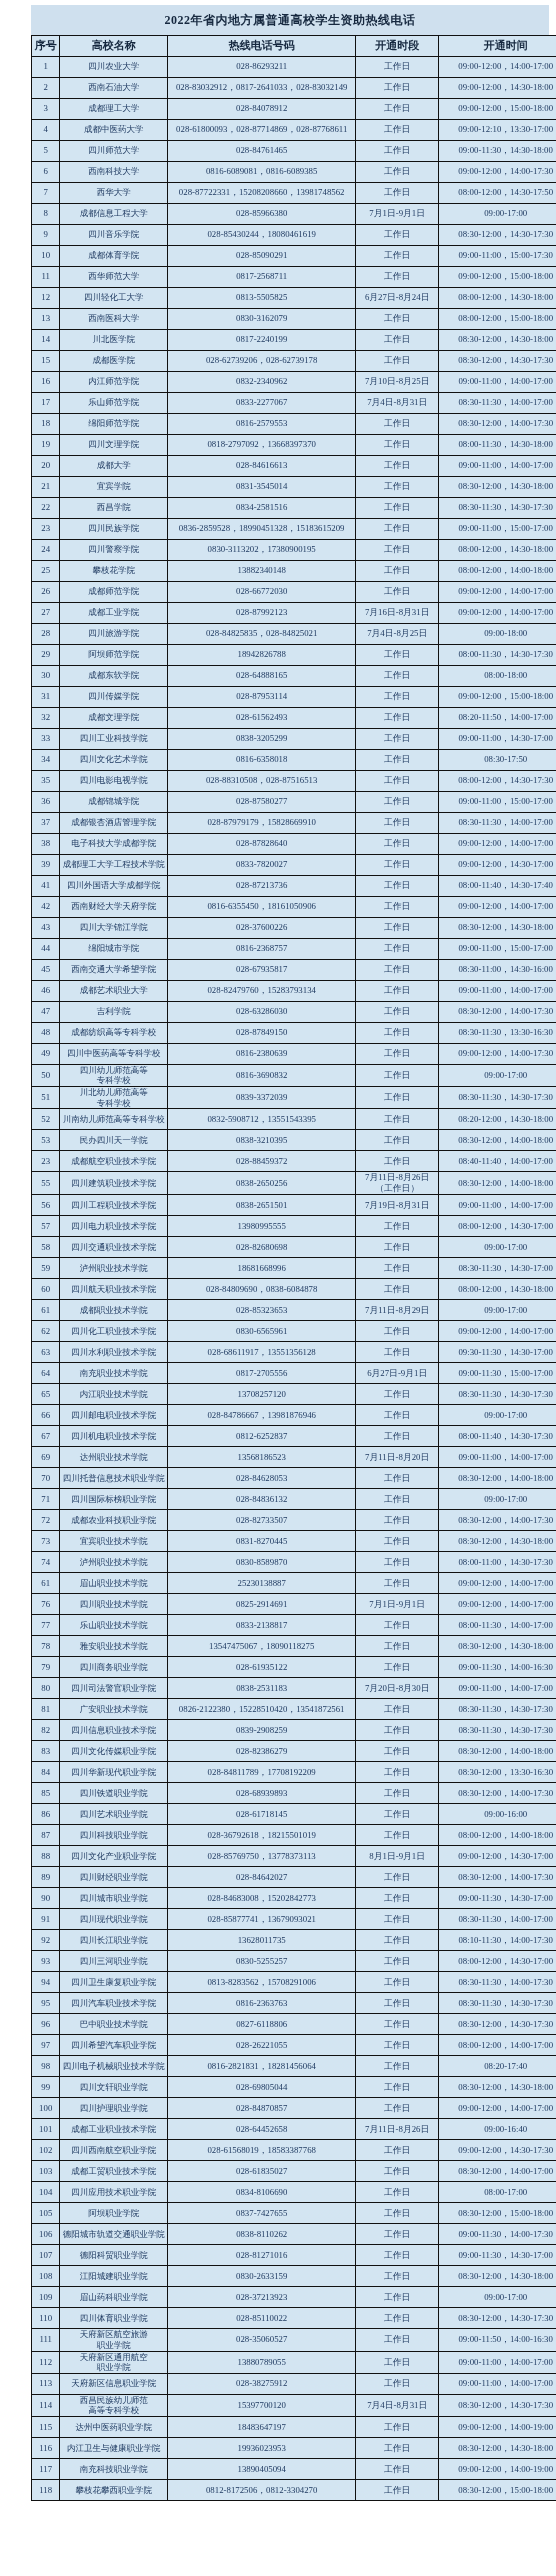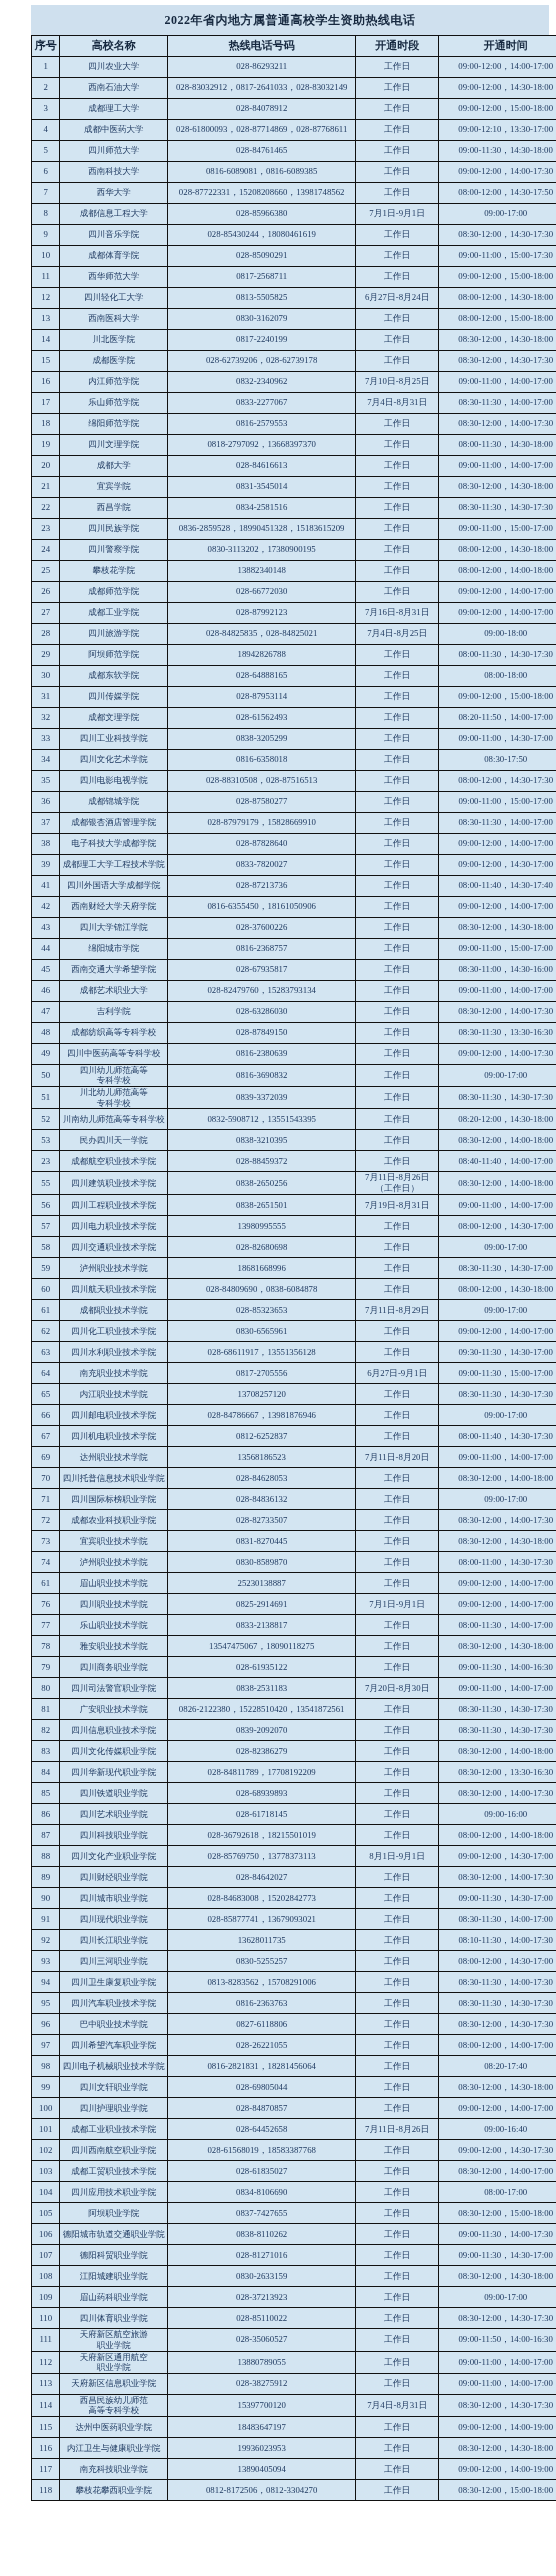--- a/index.html
+++ b/index.html
@@ -632,21 +632,21 @@
         <tr>
           <td>81</td>
           <td class="name">广安职业技术学院</td>
           <td>0826-2122380，15228510420，13541872561</td>
           <td>工作日</td>
           <td>08:30-11:30，14:30-17:30</td>
         </tr>
         <tr>
           <td>82</td>
           <td class="name">四川信息职业技术学院</td>
-          <td>0839-2092070</td>
+          <td>0839-2908259</td>
           <td>工作日</td>
           <td>08:30-11:30，14:30-17:30</td>
         </tr>
         <tr>
           <td>83</td>
           <td class="name">四川文化传媒职业学院</td>
           <td>028-82386279</td>
           <td>工作日</td>
           <td>08:30-12:00，14:00-18:00</td>
         </tr>

